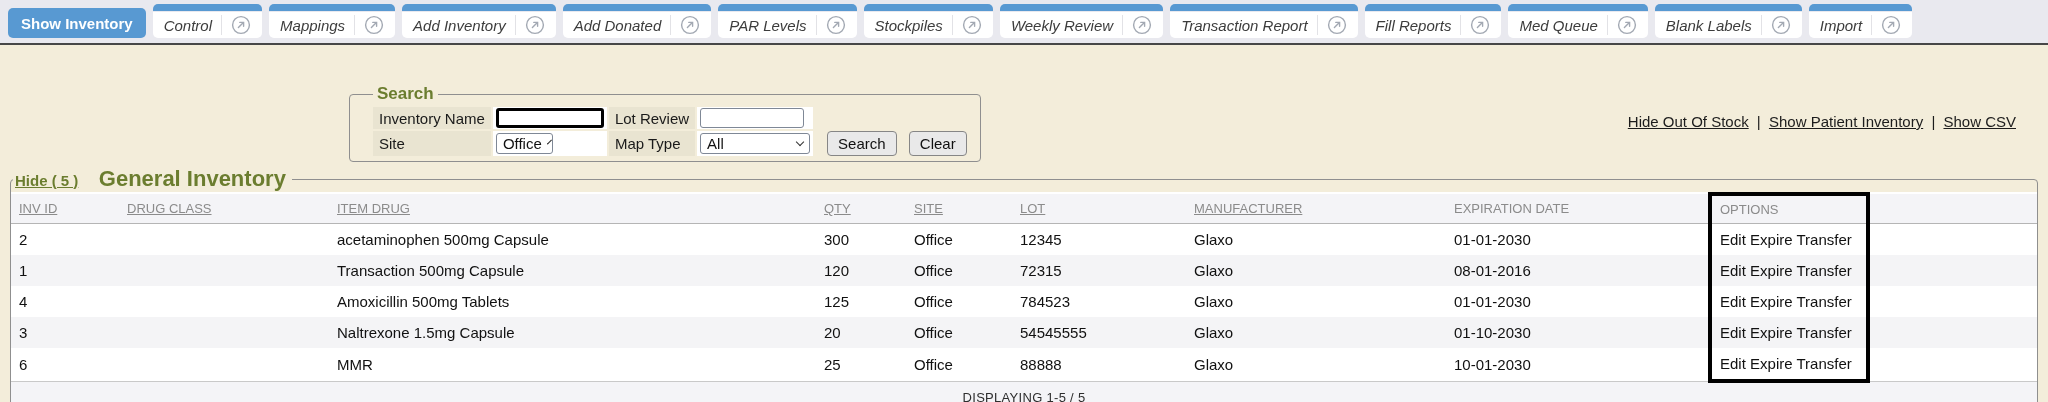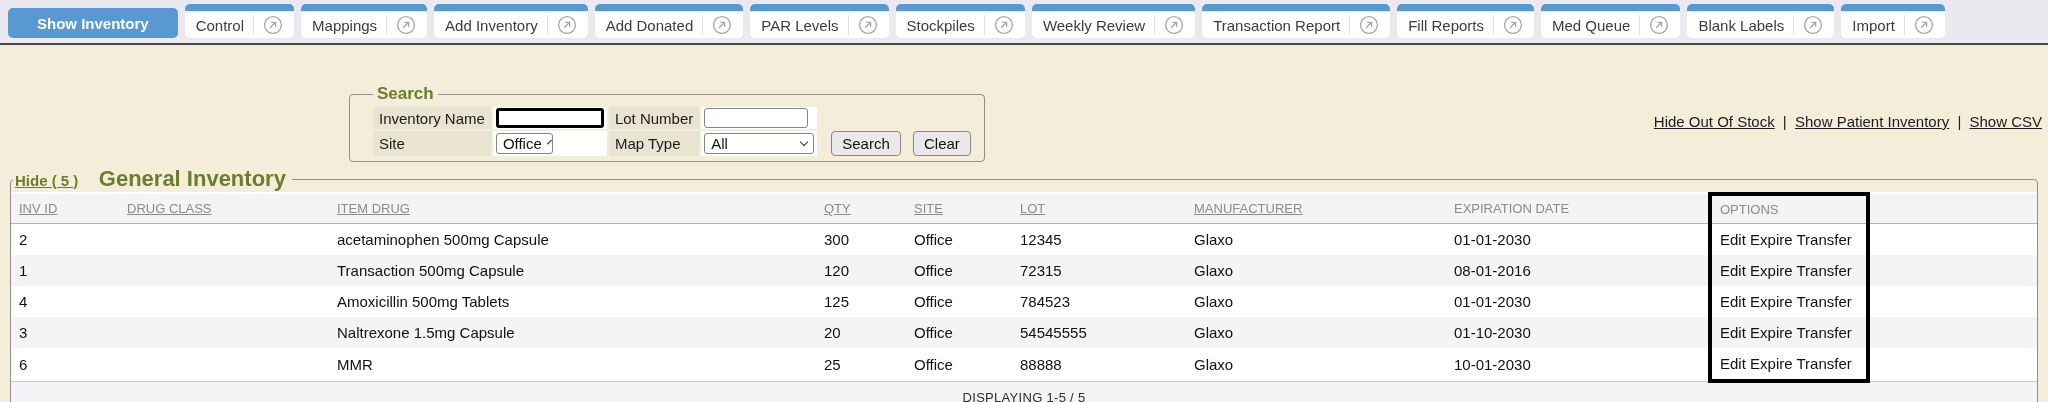--- a/index.html
+++ b/index.html
@@ -11,33 +11,33 @@
     -webkit-font-smoothing:antialiased;
   }
 
   
   .nav {
     position:absolute; top:0; left:0; width:2048px; height:45px;
     background:#e9e9ef; border-bottom:2px solid #474747;
     display:flex; align-items:flex-start; gap:7px;
     padding:4px 0 0 8px;
   }
-  .tab { display:flex; flex-direction:column; cursor:pointer; }
+  .tab { display:flex; flex-direction:column; cursor:pointer;font-style:italic; }
   .tab-strip { height:7px; background:#5899d2; border-radius:5px 5px 0 0; margin-bottom:1px; }
   .tab-body {
     height:26px; background:#ffffff; border-radius:0 0 5px 5px;
     display:flex; align-items:center; padding:0 11px;
     font-size:15px; color:#3c3c3c; white-space:nowrap;
   }
   .tab-divider { width:1px; height:20px; background:#e2e2e6; margin:0 9px; }
   .ext-icon { display:flex; align-items:center; }
   .ext-icon svg { width:20px; height:20px; }
   .tab-active {
     margin-top:4px; height:30px; background:#5899d2; border-radius:5px;
-    display:flex; align-items:center; padding:0 29px;
+    display:flex; align-items:center; padding:0 13px;
     color:#ffffff; font-weight:bold; font-size:15px; white-space:nowrap; cursor:pointer;
   }
 
   
   .search-fs {
     position:absolute; left:349px; top:84px; width:614px;
     border:1px solid #8f8f8f; border-radius:4px; padding:1px 3px 3px 21px;
     margin:0; background:transparent;
   }
   .search-fs legend { font-size:17px; font-weight:bold; color:#6b7d2f; padding:0 4px; margin-left:2px; }
@@ -64,21 +64,21 @@
     border-right:1.6px solid #333; border-bottom:1.6px solid #333;
     transform:rotate(45deg); margin-left:7px; position:relative; top:-2px;
   }
   button.btn {
     height:25px; padding:0 10px; font-size:15px; color:#111;
     border:1px solid #868686; border-radius:4px; background:#e9e9e9;
     font-family:"Liberation Sans", sans-serif; cursor:pointer; margin-right:8px;
   }
 
   
-  .top-links { position:absolute; top:113px; right:6px; font-size:15px; color:#1c1c1c; white-space:nowrap; }
+  .top-links { position:absolute; top:113px; right:32px; font-size:15px; color:#1c1c1c; white-space:nowrap; }
   .top-links a { color:#1c1c1c; text-decoration:underline; cursor:pointer; }
   .top-links .sep { text-decoration:none; padding:0 4px; }
 
   
   .gen-fs {
     position:absolute; left:10px; top:166px; width:2028px;
     border:1px solid #8f8f8f; border-radius:4px; padding:0; margin:0;
     background:transparent;
   }
   .gen-fs legend { padding:0 6px 0 2px; margin-left:2px; white-space:nowrap; }
@@ -283,21 +283,21 @@
 
 <fieldset class="search-fs">
   <legend>Search</legend>
   <table class="search-table">
     <tbody>
         <tr>
       <td class="lbl c1">Inventory Name</td>
       <td class="val c2">
         <input class="txt focused" type="text" value="" style="">
       </td>
-      <td class="lbl c3">Lot Number</td>
+      <td class="lbl c3">Lot Review</td>
       <td class="val c4">
         <input class="txt" type="text" value="" style="">
       </td>
       <td class="btns"></td>
     </tr>
     <tr>
       <td class="lbl c1">Site</td>
       <td class="val c2">
         <span class="fake-select sel-office">
           <span>Office</span>

